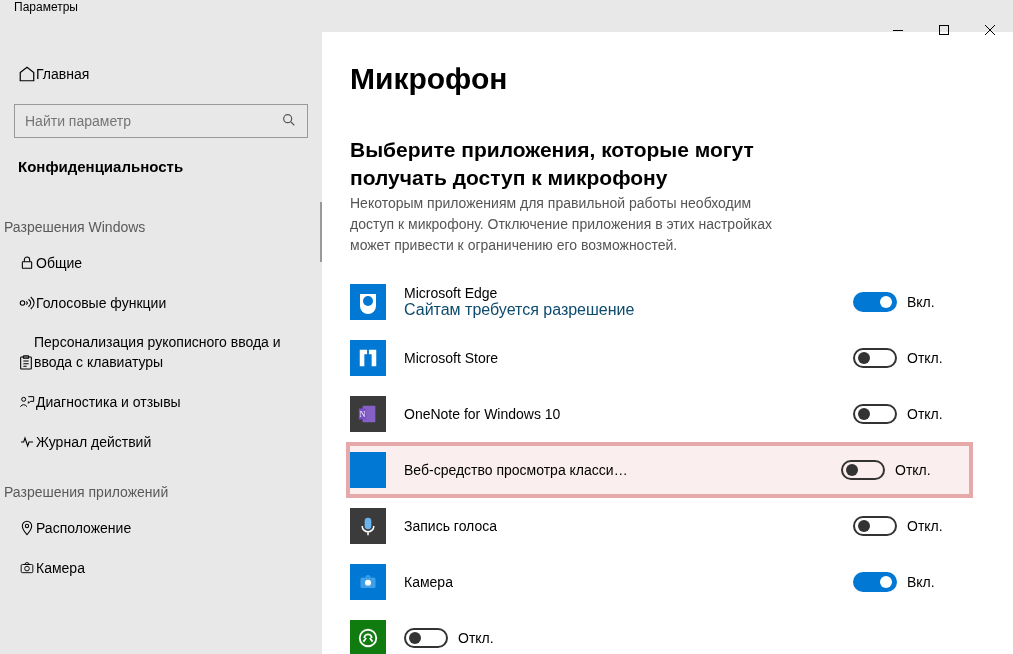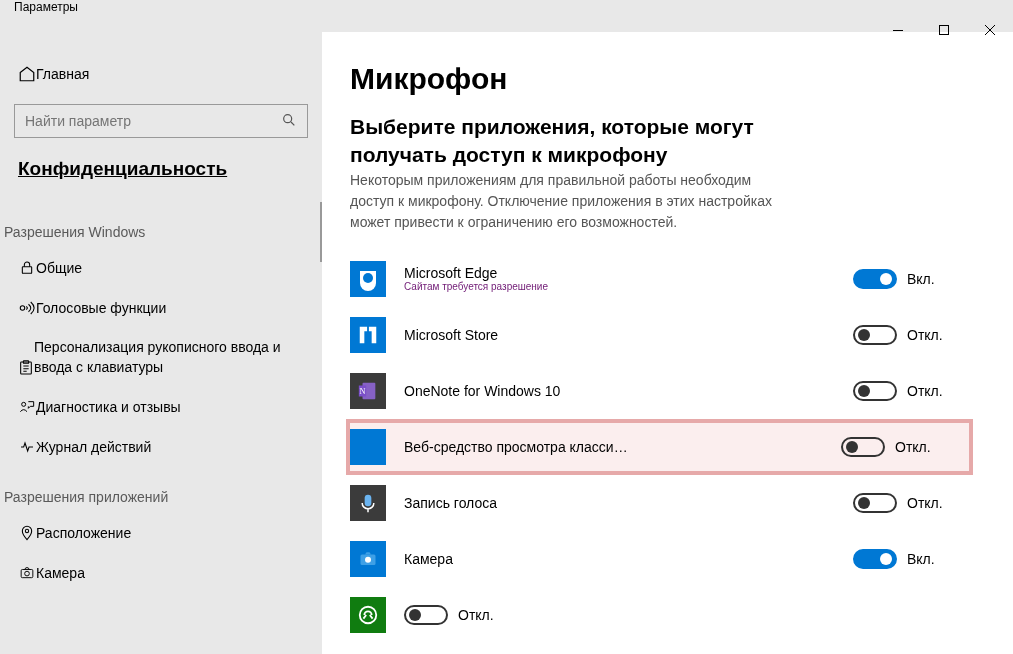--- a/index.html
+++ b/index.html
@@ -53,38 +53,37 @@
   border: 1px solid #999;
   display: flex; align-items: center;
   padding: 0 10px;
 }
 .sb-search input {
   flex: 1; border: none; background: transparent; outline: none;
   font-size: 14px; color: #666;
 }
 .sb-category {
   font-weight: 600;
-  font-size: 19px;
+  font-size: 15px;
   padding: 10px 18px 22px 18px;
-  text-decoration: underline;
 }
 .sb-group-title {
   color: #5a5a5a;
   font-size: 14px;
   padding: 22px 18px 8px 4px;
 }
 .sb-item-multi { height: auto; padding-top: 10px; padding-bottom: 10px; align-items: flex-end; }
 .sb-item-multi .label { line-height: 1.4; }
 .sb-thin-border { position: absolute; right: 0; top: 170px; width: 2px; height: 60px; background: #999; }
 .main {
   flex: 1;
   padding: 30px 40px 0 28px;
   overflow-y: auto;
 }
-.main h1 { font-size: 30px; font-weight: 600; margin-bottom: 17px; }
+.main h1 { font-size: 30px; font-weight: 600; margin-bottom: 40px; }
 .main h2 { font-size: 21px; font-weight: 700; line-height: 1.35; max-width: 450px; }
 .main .desc { color: #555; font-size: 14px; line-height: 1.5; max-width: 440px; margin-bottom: 18px; }
 .app-list { display: flex; flex-direction: column; gap: 0; }
 .app-row {
   display: flex;
   align-items: center;
   height: 56px;
   gap: 18px;
 }
 .app-row.highlighted {
@@ -93,21 +92,21 @@
   padding: 4px 8px 4px 0;
   margin-left: -4px;
 }
 .app-icon {
   width: 36px; height: 36px;
   display: flex; align-items: center; justify-content: center;
   color: #fff; font-size: 18px;
 }
 .app-text { flex: 1; min-width: 0; }
 .app-name { font-size: 14px; white-space: nowrap; overflow: hidden; text-overflow: ellipsis; max-width: 230px; }
-.app-sub { font-size: 10px; color: #701a75; }
+.app-sub { font-size: 16px; color: #0c4a6e; }
 .toggle-wrap { display: flex; align-items: center; gap: 10px; width: 120px; }
 .toggle {
   width: 44px; height: 20px; border-radius: 10px;
   border: 2px solid #333; position: relative;
   cursor: pointer;
 }
 .toggle .knob {
   position: absolute; width: 12px; height: 12px; border-radius: 50%;
   background: #333; top: 2px; left: 3px;
 }

